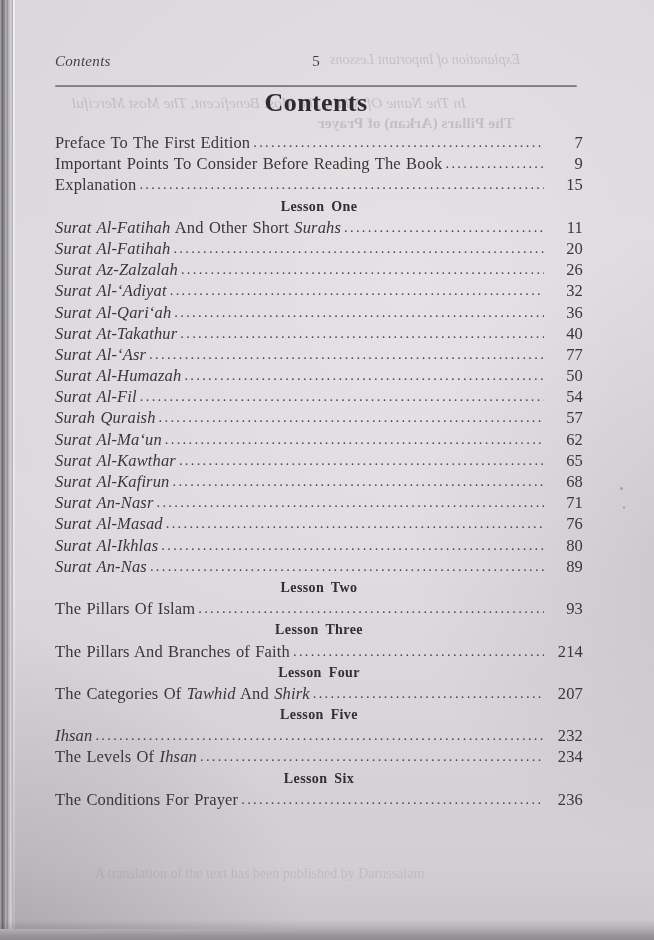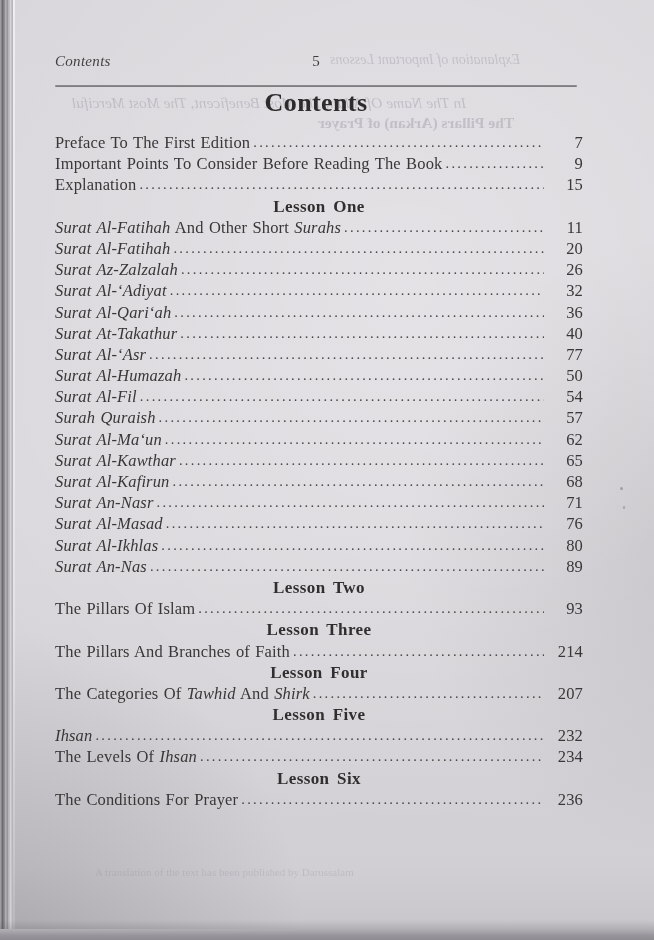--- a/index.html
+++ b/index.html
@@ -74,21 +74,21 @@
     margin:0 5px 0 3px;
     color:#4b4748;font-size:14.5px;letter-spacing:2.3px;
     position:relative;top:-1px;
   }
   .toc-dots::after{
     content:"..............................................................................................................................................................";
   }
   .toc-page{flex:none;width:34px;text-align:right;}
   .toc-heading{
     height:21.2px;line-height:21.2px;text-align:center;
-    font-weight:bold;font-size:17px;color:#322e2f;
+    font-weight:bold;font-size:14px;color:#322e2f;
     letter-spacing:.4px;word-spacing:3px;white-space:nowrap;
   }
 
   
   .ghost{
     position:absolute;white-space:nowrap;color:#837f8d;
     filter:blur(0.7px);pointer-events:none;
   }
   .ghost.mirrored{transform:scaleX(-1);}
   .speck{position:absolute;border-radius:50%;background:#6b6769;opacity:.45;}
@@ -99,21 +99,21 @@
 <body>
 
 <div class="photo">
   <div class="book-edge"></div>
   <div class="page-edge-highlight"></div>
 
   <div class="ghost-layer">
       <div class="ghost mirrored" style="left: 330px; top: 52px; font-size: 14px; opacity: 0.3; font-style: italic;">Explanation of Important Lessons</div>
       <div class="ghost mirrored" style="left: 72px; top: 94px; font-size: 15.5px; opacity: 0.32; font-style: italic;">In The Name Of Allah, The Most Beneficent, The Most Merciful</div>
       <div class="ghost mirrored" style="left: 318px; top: 114px; font-size: 15.5px; opacity: 0.32; font-weight: bold;">The Pillars (Arkan) of Prayer</div>
-      <div class="ghost" style="left: 95px; top: 866px; font-size: 11px; opacity: 0.24;">A translation of the text has been published by Darussalam</div>
+      <div class="ghost" style="left: 95px; top: 866px; font-size: 14px; opacity: 0.24;">A translation of the text has been published by Darussalam</div>
     </div>
 
   <div class="content">
     <div class="running-row">
       <span class="running-page">5</span>
       <span class="running-title">Contents</span>
     </div>
     <div class="head-rule"></div>
     <div class="page-title">Contents</div>
     <div class="toc">

